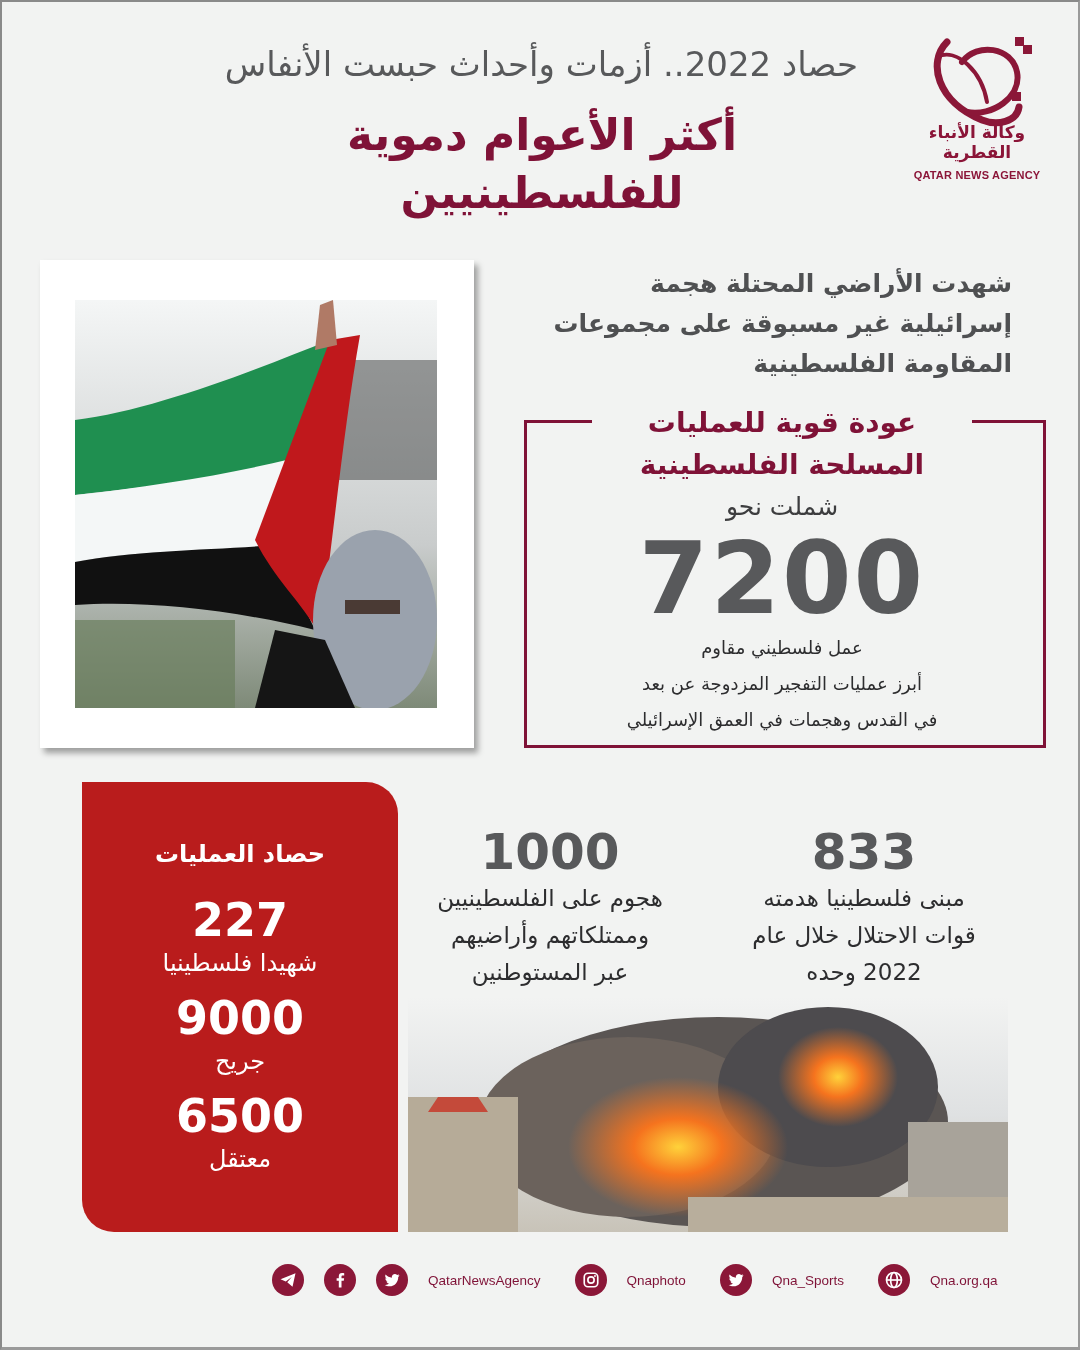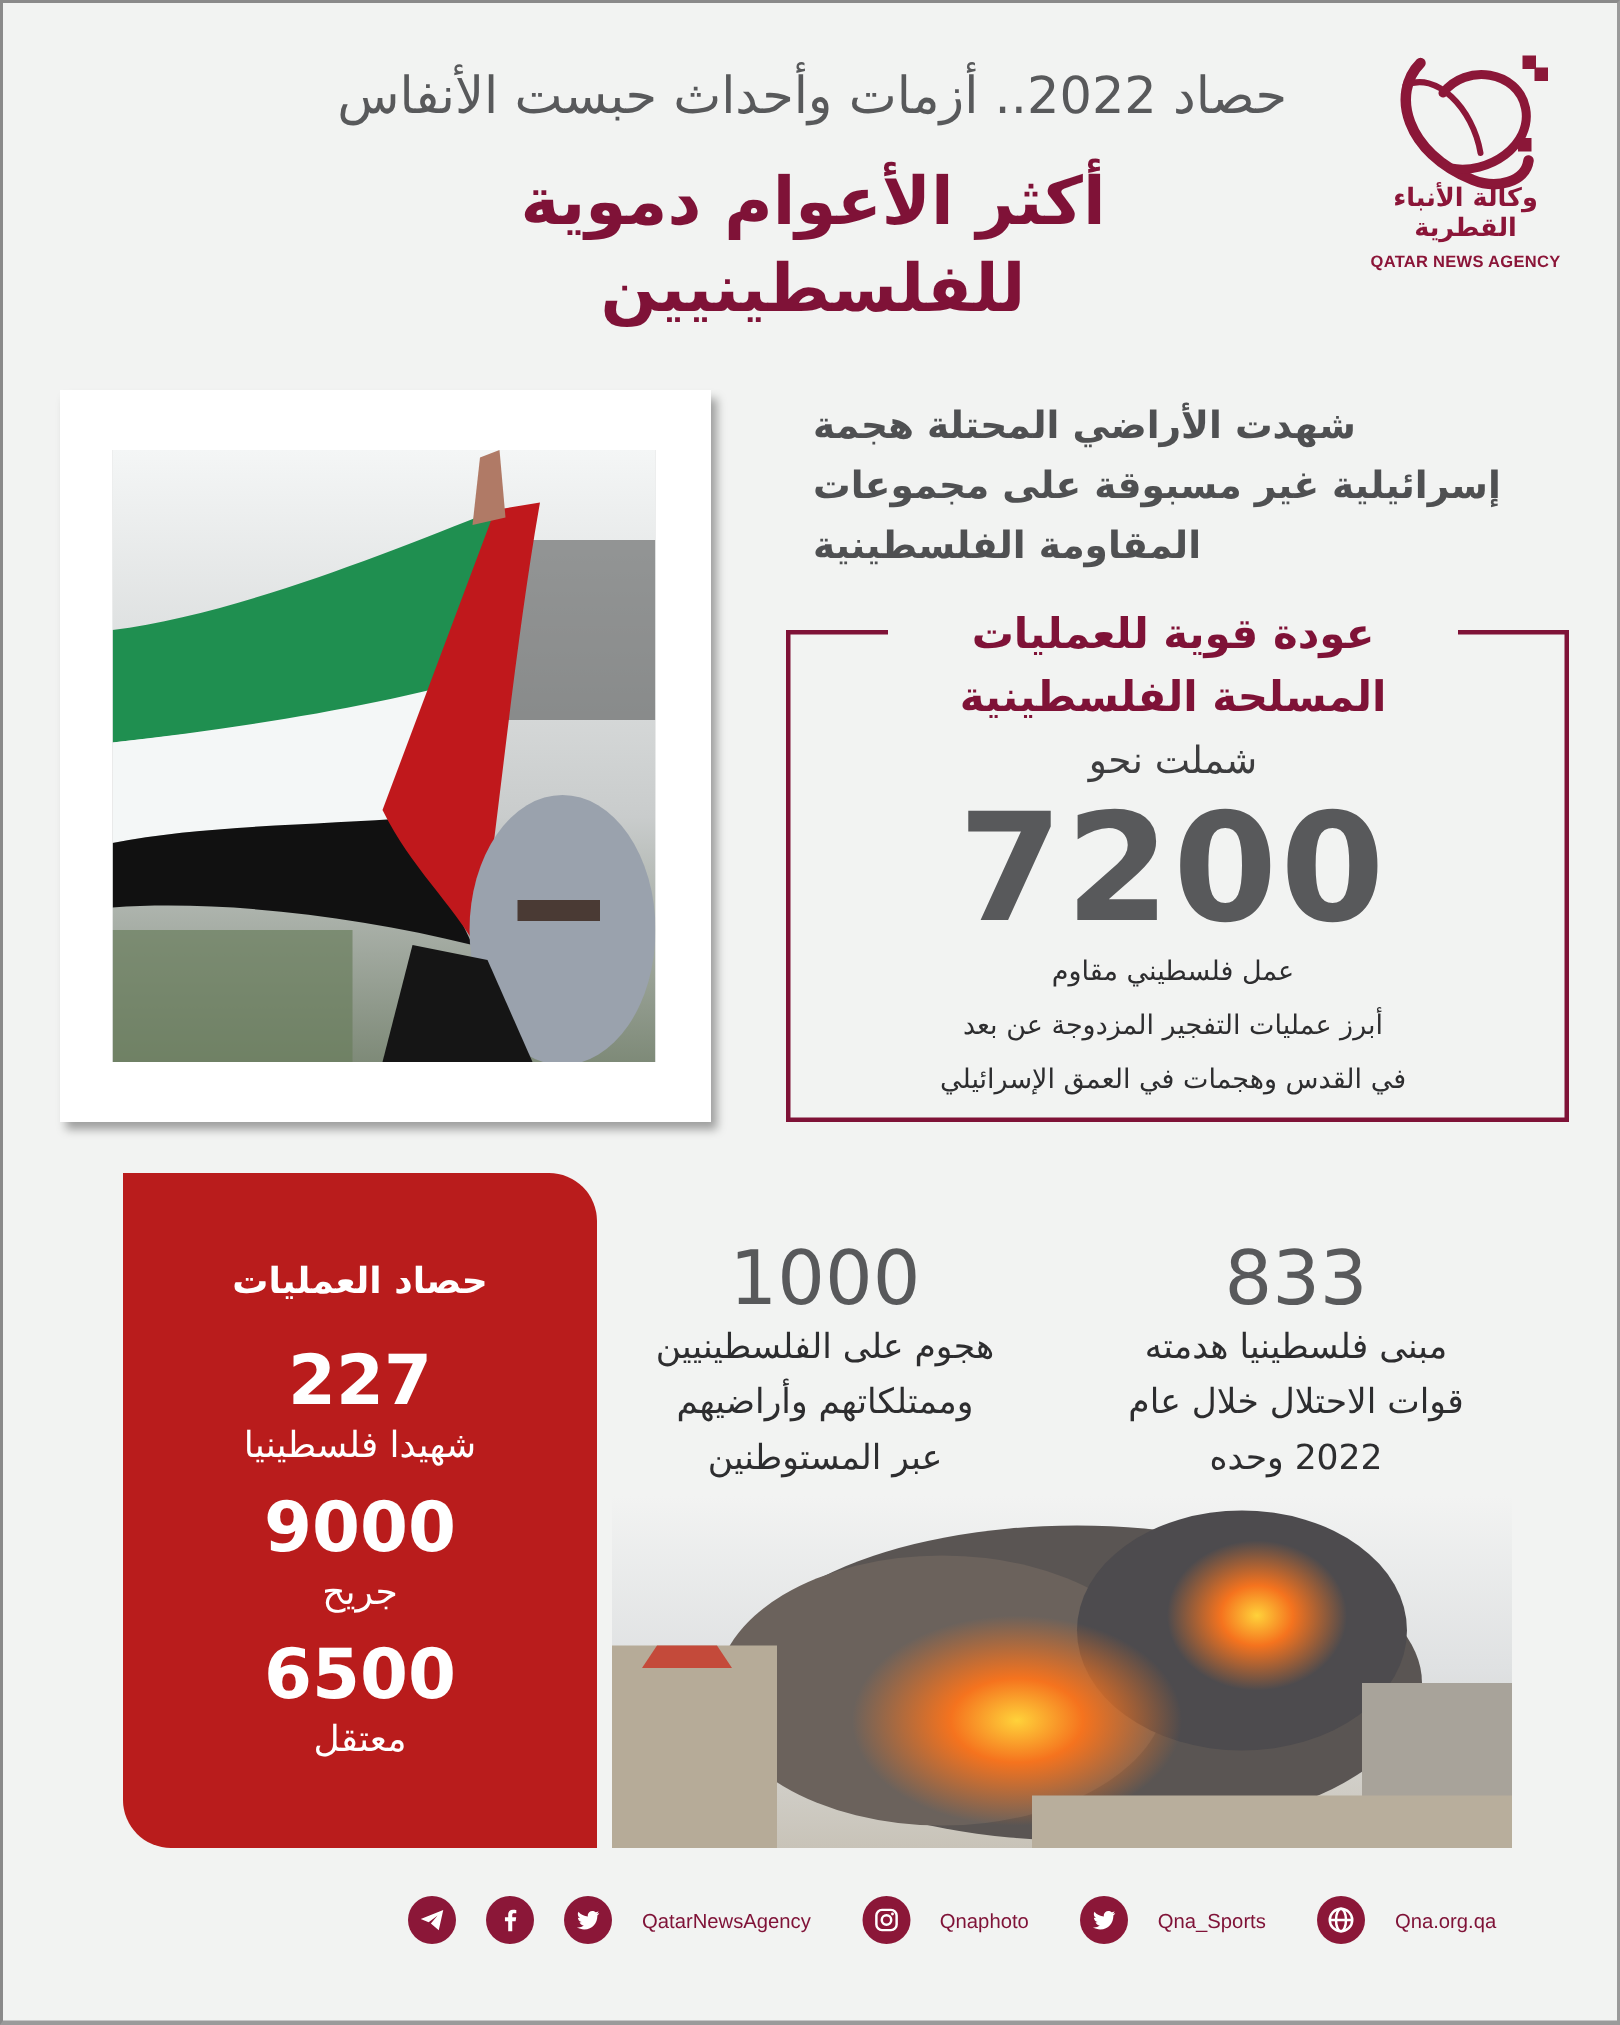--- a/index.html
+++ b/index.html
@@ -22,39 +22,39 @@
 
     
     .kicker { right: 220px; top: 42px; font-size: 34px; color: #58595b; direction: rtl; white-space: nowrap; }
     .title { left: 200px; top: 104px; width: 680px; font-size: 44px; line-height: 58px; font-weight: bold; color: #7f1237; direction: rtl; text-align: center; }
 
     
     .photo-frame { left: 38px; top: 258px; width: 434px; height: 488px; background: #fff; box-shadow: 4px 5px 6px rgba(0,0,0,0.35); }
     .photo { position: absolute; left: 35px; top: 40px; width: 362px; height: 408px; overflow: hidden; background: #d9dcdc; }
 
     
-    .intro { left: 540px; top: 262px; width: 470px; font-size: 25px; line-height: 40px; font-weight: bold; color: #4f5052; direction: rtl; text-align: left; }
+    .intro { left: 540px; top: 262px; width: 470px; font-size: 25px; line-height: 40px; font-weight: bold; color: #4f5052; direction: rtl; text-align: right; }
 
     
     .ops-box { left: 522px; top: 418px; width: 522px; height: 328px; border: 3px solid #7f1237; }
     .ops-heading-bg { left: 590px; top: 400px; width: 380px; height: 84px; background: #f2f3f2; }
     .ops-heading { left: 580px; top: 400px; width: 400px; font-size: 28px; line-height: 42px; font-weight: bold; color: #7f1237; direction: rtl; text-align: center; }
     .ops-sub { left: 540px; top: 490px; width: 480px; font-size: 25px; color: #3d3d3f; direction: rtl; text-align: center; }
     .ops-big { left: 540px; top: 522px; width: 480px; font-size: 100px; font-weight: bold; color: #58595b; text-align: center; font-family: "DejaVu Sans", sans-serif; letter-spacing: 2px; line-height: 110px; }
     .ops-desc { left: 540px; top: 628px; width: 480px; font-size: 18px; line-height: 36px; color: #2d2d2f; direction: rtl; text-align: center; }
 
     
     .harvest { left: 80px; top: 780px; width: 316px; height: 450px; background: #b91c1c; border-radius: 0 32px 0 32px; color: #fff; text-align: center; }
     .harvest-title { margin-top: 58px; font-size: 24px; font-weight: bold; direction: rtl; }
     .h-num { font-size: 46px; font-weight: bold; line-height: 52px; font-family: "DejaVu Sans", sans-serif; }
     .h-lbl { font-size: 24px; direction: rtl; line-height: 34px; }
 
     
     .stat { width: 280px; text-align: center; }
-    .stat-num { font-size: 50px; font-weight: normal; color: #58595b; line-height: 56px; }
+    .stat-num { font-size: 50px; font-weight: bold; color: #58595b; line-height: 56px; }
     .stat-lbl { font-size: 23px; line-height: 37px; color: #2d2d2f; direction: rtl; }
 
     
     .explosion { left: 406px; top: 995px; width: 600px; height: 235px; overflow: hidden; }
 
     
     .footer { left: 270px; top: 1262px; height: 32px; display: flex; align-items: center; gap: 20px; }
     .s-icon { width: 32px; height: 32px; border-radius: 50%; background: #8b1738; display: flex; align-items: center; justify-content: center; flex: none; }
     .s-text { font-family: "Liberation Sans", sans-serif; font-size: 13.5px; color: #7f1237; margin-right: 14px; white-space: nowrap; }
   </style>

